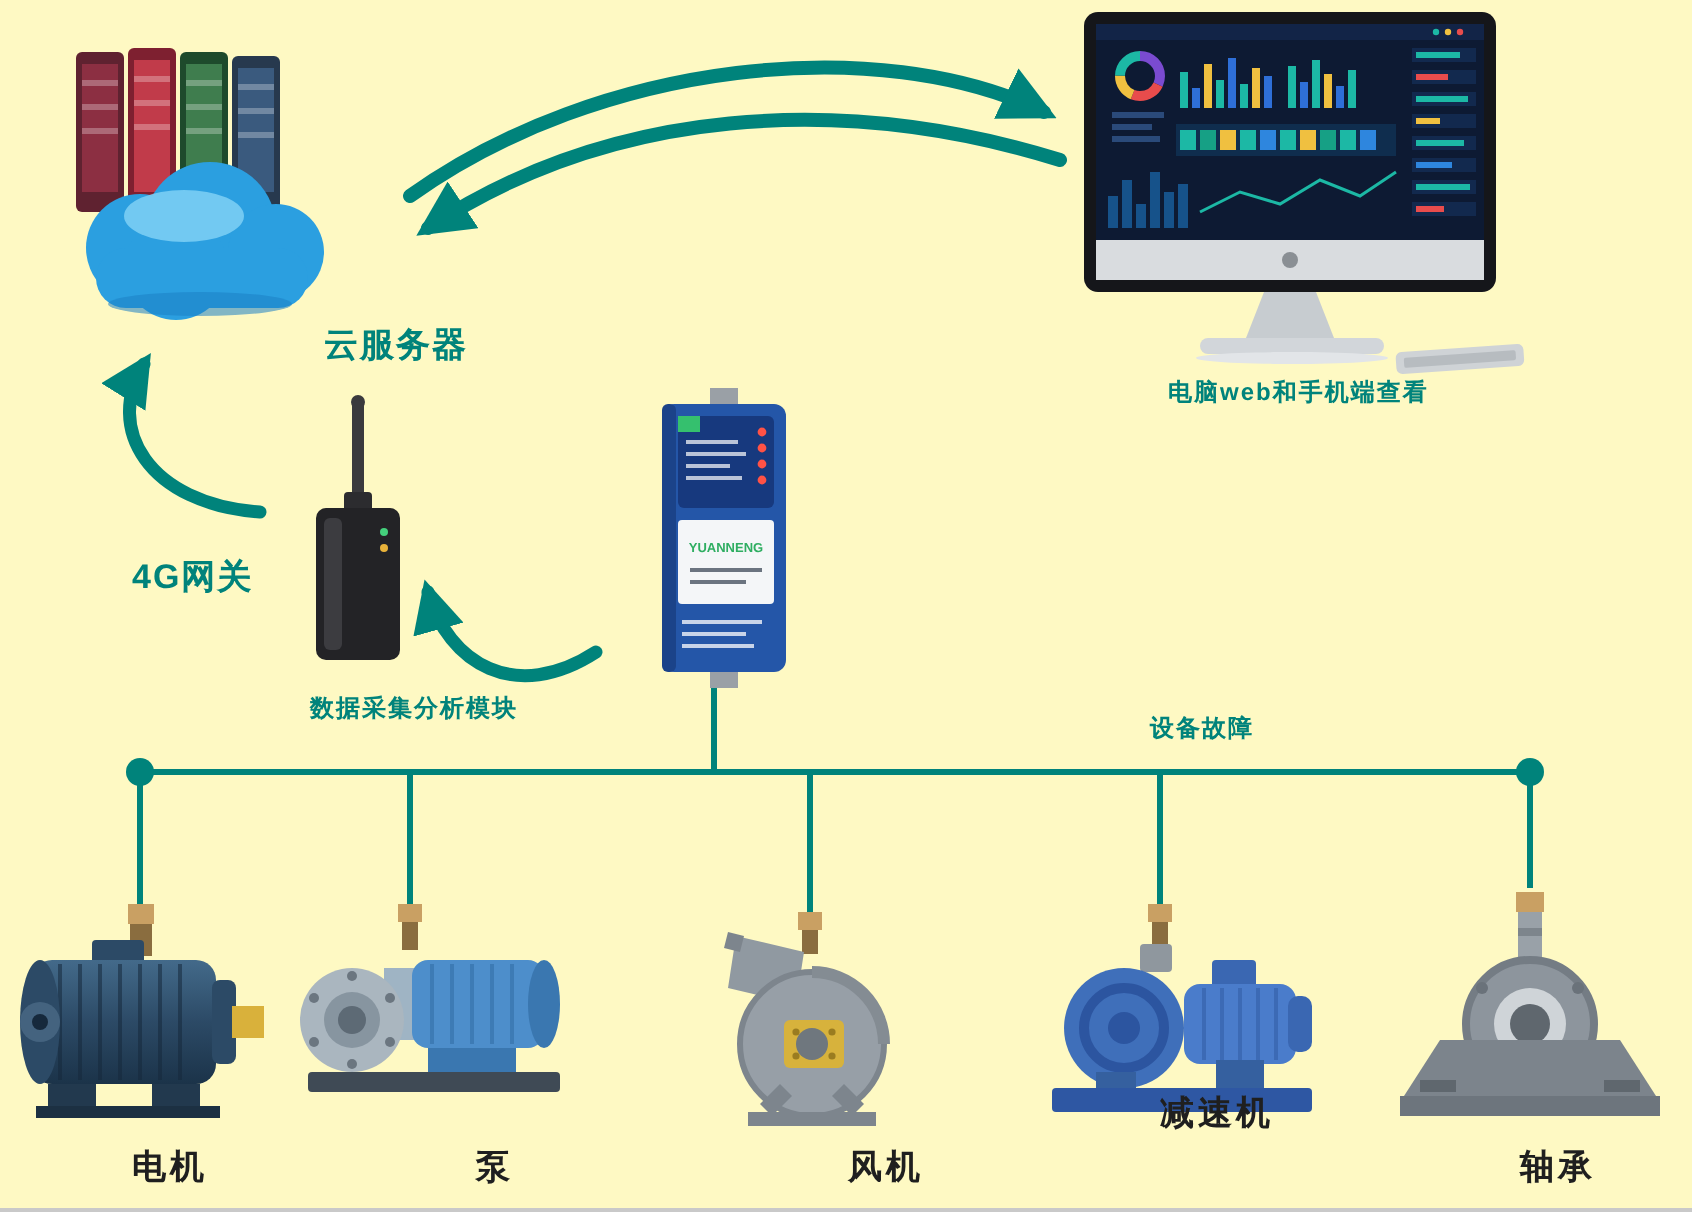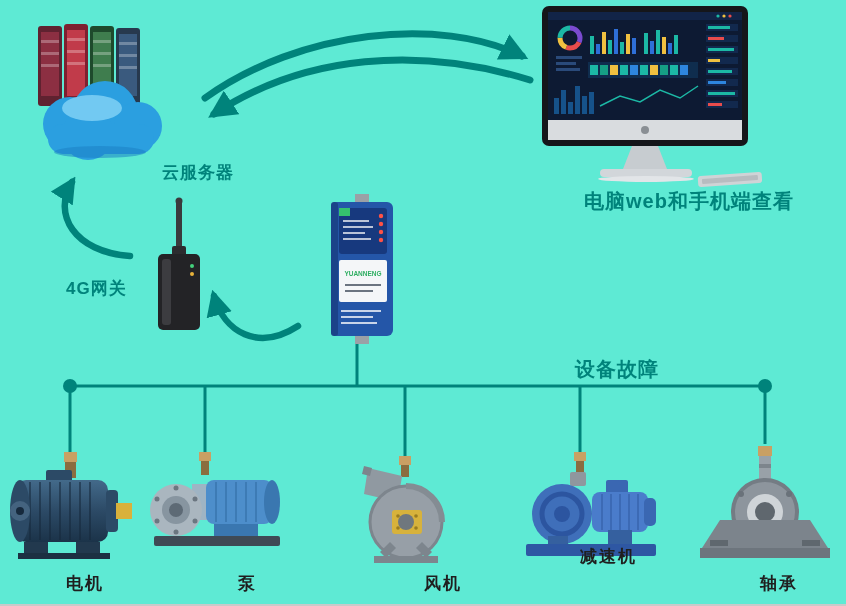--- a/index.html
+++ b/index.html
@@ -1,30 +1,30 @@
 <!DOCTYPE html>
 <html style="--accent: #00837b;"><head>
 <meta charset="utf-8">
 <style>
   :root { --accent: #00837b; }
   * { margin: 0; padding: 0; box-sizing: border-box; }
   body { background: #ffffff; font-family: "Liberation Sans", sans-serif; }
   .stage {
     position: relative; width: 846px; height: 606px;
-    background: #5eead4; overflow: hidden;
+    background: #fef9c3; overflow: hidden;
     border-bottom: 2px solid #c9c9c9;
   }
   .overlay { position: absolute; left: 0; top: 0; z-index: 1; pointer-events: none; }
   .node { position: absolute; z-index: 2; }
   .label {
     position: absolute; z-index: 3; font-weight: bold;
     color: var(--accent); font-size: 17px; white-space: nowrap;
     letter-spacing: 1px;
   }
-  .label.small { font-size: 20px; }
+  .label.small { font-size: 12px; }
   .device-label { color: #1f1f1f; letter-spacing: 2px; margin-left: 40px; }
   .arrow { stroke: var(--accent); fill: none; stroke-linecap: round; }
   .bus  { stroke: var(--accent); fill: none; }
   .busdot { fill: var(--accent); }
 </style>
 </head>
 <body>
 
 <div class="stage">
 
@@ -344,20 +344,21 @@
     <rect x="106" y="94" width="18" height="6" fill="#5f676e"></rect>
     <rect x="4" y="102" width="130" height="10" fill="#6d757d"></rect>
   </svg>
 
   <div class="label" style="left:162px; top:161px;">云服务器</div>
 
   <div class="label small" style="left:584px; top:188px;">电脑web和手机端查看</div>
 
   <div class="label" style="left:66px; top:277px;">4G网关</div>
 
+  <div class="label small" style="left:155px; top:346px;">数据采集分析模块</div>
 
   <div class="label small" style="left:575px; top:356px;text-align:center;">设备故障</div>
 
   <div class="label device-label" style="left:26px; top:572px;">电机</div>
   <div class="label device-label" style="left:198px; top:572px;">泵</div>
   <div class="label device-label" style="left:384px; top:572px;font-family:Liberation Mono, monospace;">风机</div>
   <div class="label device-label" style="left:540px; top:545px;">减速机</div>
   <div class="label device-label" style="left:720px; top:572px;">轴承</div>
 
 </div>

